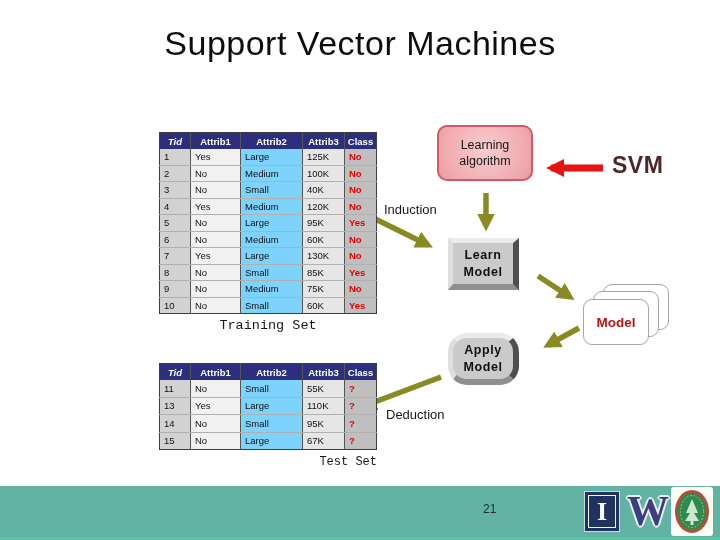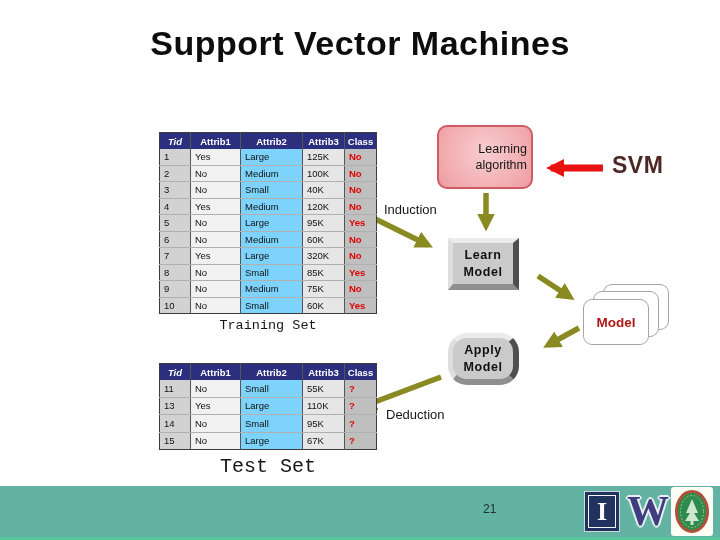--- a/index.html
+++ b/index.html
@@ -1,21 +1,21 @@
 <!DOCTYPE html>
 <html style="--accent-olive: #8a8a22; --accent-red: #e81212; --table-header-bg: #2b2f7e; --class-value-red: #e00000; --model-text-red: #b01818; --svm-text: #4d2626; --learning-box-pink: #f1abaf; --learning-box-border: #d05b62; --footer-teal: #62b3a4; --footer-edge: #57c79e;"><head>
 <meta charset="utf-8">
 <style>
   html,body{margin:0;padding:0;}
   body{font-family:"Liberation Sans","DejaVu Sans",sans-serif;}
   #slide{position:relative;width:720px;height:540px;background:#ffffff;overflow:hidden;}
 
   
   .title{position:absolute;top:24px;left:0;width:720px;text-align:center;
-         font-size:34px;font-weight:700;color:#0d0d0d;letter-spacing:.5px;}
+         font-size:34px;font-weight:400;color:#0d0d0d;letter-spacing:.5px;}
 
   
   svg.overlay{position:absolute;left:0;top:0;width:720px;height:540px;pointer-events:none;}
   .arrow-olive{stroke:var(--accent-olive,#8a8a22);stroke-width:5.5;fill:none;}
   .arrow-red{stroke:var(--accent-red,#e81212);stroke-width:7;fill:none;}
   .mk-olive{fill:var(--accent-olive,#8a8a22);}
   .mk-red{fill:var(--accent-red,#e81212);}
 
   
   .tbl-wrap{position:absolute;padding-left:8px;}
@@ -32,28 +32,28 @@
   .t-test tbody td{height:16.5px;}
   .dtable tbody tr:last-child td{border-bottom:none;}
   .col-0{width:26px;background:#d2d2d2;}
   .col-1{width:45px;background:#f1f1f1;}
   .col-2{width:57px;background:#7dd3fc;}
   .col-3{width:37px;background:#e6e6e6;}
   .col-4{width:27px;background:#bfbfbf;}
   .dtable tbody td.cls{color:var(--class-value-red,#e00000);font-weight:bold;}
   .caption{ text-align:center;color:#161616;font-family:Liberation Mono, monospace;}
   .cap-train{margin-top:4px;font-size:13.5px;}
-  .cap-test{margin-top:5px;font-size:20px;}
-
-  
-  .learn-algo{position:absolute;left:437px;top:125px;width:96px;height:64px;
+  .cap-test{margin-top:5px;font-size:12px;text-align:right;}
+
+  
+  .learn-algo{position:absolute;left:437px;top:125px;width:96px;height:56px;
       box-sizing:border-box;border:2px solid var(--learning-box-border,#d05b62);
       border-radius:10px;
       background:radial-gradient(circle at 50% 42%,#f8cdd0 0%,var(--learning-box-pink,#f1abaf) 72%,#eb9ba1 100%);
-      display:flex;align-items:center;justify-content:center;text-align:right;
+      display:flex;align-items:center;justify-content:center;text-align:center;
       font-size:12.5px;line-height:1.3;color:#161616;padding:4px;}
   .btn3d{position:absolute;width:71px;height:52px;box-sizing:border-box;
       background:#cacaca;
       border-top:5px solid #ebebeb;border-left:5px solid #dedede;
       border-right:6px solid #4f4f4f;border-bottom:6px solid #8f8f8f;
       display:flex;flex-direction:column;align-items:center;justify-content:center;
       font-size:12.5px;font-weight:bold;color:#111;line-height:1.35;letter-spacing:.6px;}
   .btn-learn{left:448px;top:238px;}
   .btn-apply{left:448px;top:333px;border-radius:19px;}
 
@@ -167,21 +167,21 @@
               <td class="col-0">6</td>
               <td class="col-1">No</td>
               <td class="col-2">Medium</td>
               <td class="col-3">60K</td>
               <td class="col-4 cls">No</td>
             </tr>
             <tr>
               <td class="col-0">7</td>
               <td class="col-1">Yes</td>
               <td class="col-2">Large</td>
-              <td class="col-3">320K</td>
+              <td class="col-3">130K</td>
               <td class="col-4 cls">No</td>
             </tr>
             <tr>
               <td class="col-0">8</td>
               <td class="col-1">No</td>
               <td class="col-2">Small</td>
               <td class="col-3">85K</td>
               <td class="col-4 cls">Yes</td>
             </tr>
             <tr>

